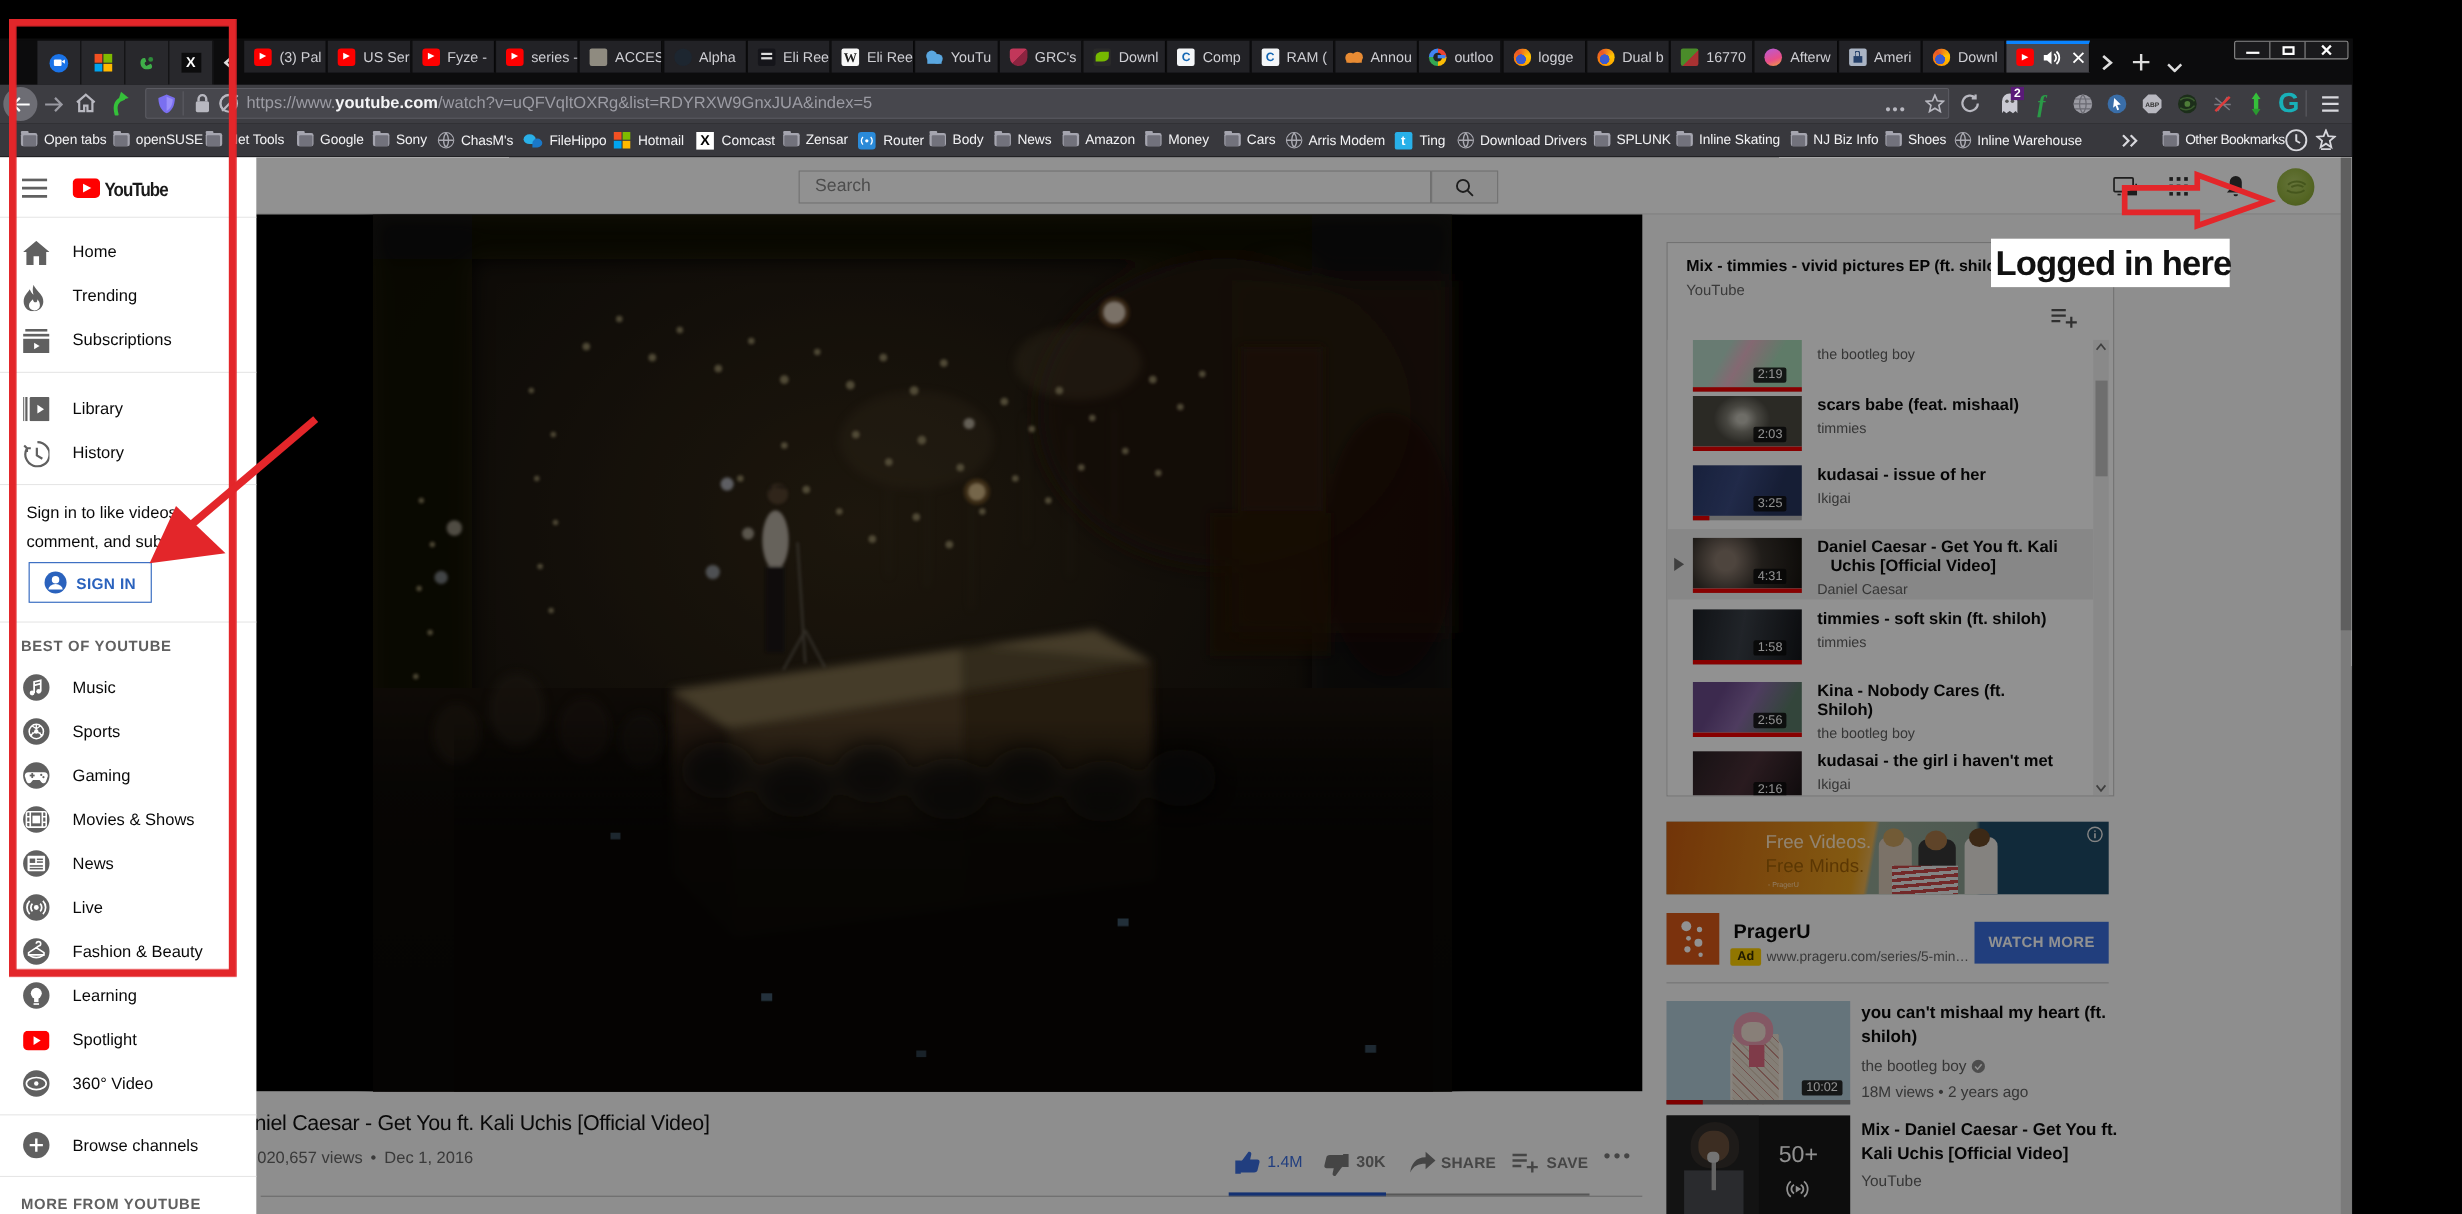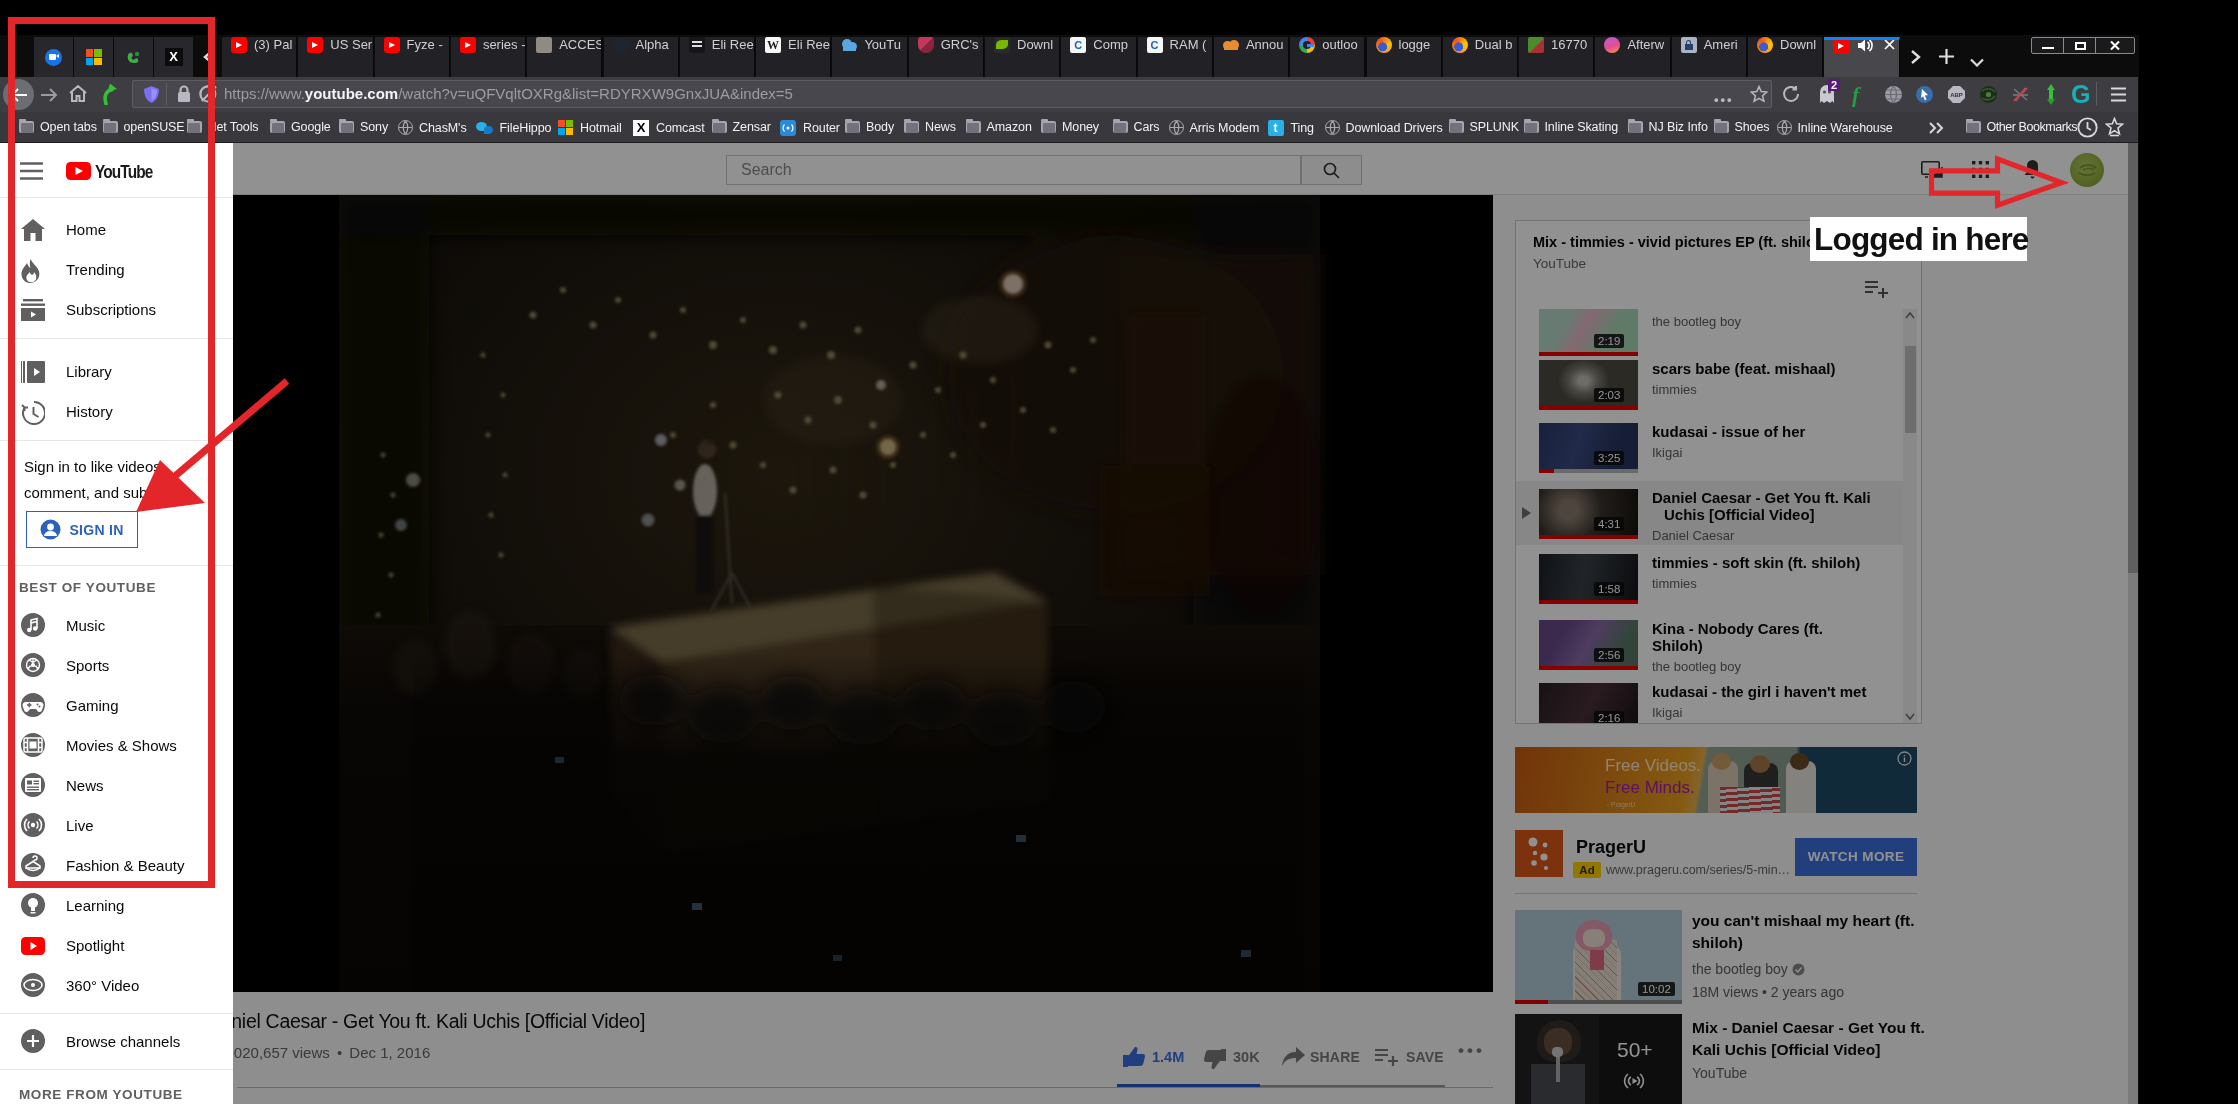--- a/index.html
+++ b/index.html
@@ -2,21 +2,21 @@
 <html><head>
 <meta charset="utf-8">
 <style>
 *{margin:0;padding:0;box-sizing:border-box}
 html,body{width:2238px;height:1104px;background:#000;overflow:hidden;font-family:"Liberation Sans",sans-serif}
 .ab{position:absolute}
 #root{position:relative;width:2238px;height:1104px;background:#000}
 #win{position:absolute;left:0;top:35px;width:2139px;height:1069px;background:#0c0c0d}
 #tabs{position:absolute;left:0;top:2px;width:2138px;height:40px;background:#0c0c0d}
 .ptab{position:absolute;top:0;height:40px;width:40px;background:#28282c;border-right:1px solid #0c0c0d;display:flex;align-items:center;justify-content:center}
-.tab{position:absolute;top:0;height:40px;background:#222226;border-right:1px solid #070708;display:flex;padding-left:9px;overflow:hidden}
+.tab{position:absolute;top:0;height:29px;background:#222226;border-right:1px solid #070708;display:flex;align-items:center;padding-left:9px;overflow:hidden}
 .tab .lbl{color:#cfcfd4;font-size:13px;margin-left:7px;white-space:nowrap}
 .ticon{width:16px;height:16px;flex:0 0 16px;border-radius:2px;position:relative}
 .yt{background:#f00;border-radius:3px}
 .yt:after{content:"";position:absolute;left:5px;top:4.5px;border-left:6px solid #fff;border-top:3.5px solid transparent;border-bottom:3.5px solid transparent}
 #nav{position:absolute;left:0;top:42px;width:2138px;height:35px;background:#3d3d42}
 #bmbar{position:absolute;left:0;top:77px;width:2138px;height:31px;background:#38383d;border-bottom:1px solid #1c1c1f;display:flex;align-items:center;color:#f2f2f4;font-size:12.5px;letter-spacing:-0.1px}
 .bm{display:flex;align-items:center;margin-left:12.5px;white-space:nowrap}
 .bm .fl{width:15px;height:12px;background:#a5a5af;border-radius:2px;position:relative;margin-right:6px;flex:0 0 15px}
 .bm .fl:before{content:"";position:absolute;left:0;top:-2.5px;width:7px;height:3px;background:#a5a5af;border-radius:1px}
 .bm .fl:after{content:"";position:absolute;left:1.5px;top:1.5px;width:12px;height:10.5px;background:#72727c;border-radius:1px}
@@ -530,21 +530,21 @@
 <rect x="1008" y="755" width="10" height="7" opacity="0.75"></rect>
 <rect x="322" y="562" width="9" height="6" opacity="0.7"></rect>
 <rect x="600" y="760" width="9" height="6" opacity="0.6"></rect>
 </g>
 </svg>
 <div class="ab pt" style="left:207px;top:867px;font-size:19.5px;color:#111;letter-spacing:-0.3px">Daniel Caesar - Get You ft. Kali Uchis [Official Video]</div>
 <div class="ab pt" style="left:213px;top:901px;font-size:15px;color:#666">71,020,657 views <span style="margin:0 3px">•</span> Dec 1, 2016</div>
 <div class="ab" style="left:1122px;top:903px"><svg width="24" height="22" viewBox="0 0 24 22">
               <path d="M1 9 H6 V21 H1 Z M6 20 H18 C20 20 21 19 21.3 17.5 L23 10.5 C23.3 9 22.3 8 21 8 H14.5 L15.5 3.5 C15.8 2 15 1 13.8 1 L13 1 L7.5 8.5 L6 9.5" fill="#3b6ee0"></path>
             </svg></div>
-<div class="ab pt" style="left:1152px;top:906px;font-size:14.5px;font-weight:bold;color:#3b6ee0">1.4M</div>
+<div class="ab pt" style="left:1152px;top:906px;font-size:14.5px;font-weight:normal;color:#3b6ee0">1.4M</div>
 <div class="ab" style="left:1203px;top:905px"><svg width="24" height="22" viewBox="0 0 24 22">
               <g transform="rotate(180 12 11)">
                 <path d="M1 9 H6 V21 H1 Z M6 20 H18 C20 20 21 19 21.3 17.5 L23 10.5 C23.3 9 22.3 8 21 8 H14.5 L15.5 3.5 C15.8 2 15 1 13.8 1 L13 1 L7.5 8.5 L6 9.5" fill="#7a7a7a"></path>
               </g>
             </svg></div>
 <div class="ab pt" style="left:1233px;top:906px;font-size:14.5px;font-weight:bold;color:#7a7a7a">30K</div>
 <div class="ab" style="left:1281px;top:903px"><svg width="25" height="21" viewBox="0 0 25 21">
               <path d="M15 1 L24 9 L15 17 V12 C8 12 4 14 1 20 C2 12 6 6 15 6 Z" fill="#7a7a7a"></path>
             </svg></div>
 <div class="ab pt" style="left:1310px;top:906px;font-size:14px;font-weight:bold;color:#7a7a7a;letter-spacing:0.2px">SHARE</div>
@@ -617,21 +617,21 @@
 <div class="ab" style="left:1903px;top:166px;width:14px;height:414px;background:#f1f1f1"></div>
 <div class="ab" style="left:1903px;top:166px;width:14px;height:14px;background:#f1f1f1"><svg width="14" height="14" viewBox="0 0 14 14">
               <path d="M3 9 L7 4 L11 9" stroke="#707070" stroke-width="1.6" fill="none"></path>
             </svg></div>
 <div class="ab" style="left:1903px;top:566px;width:14px;height:14px;background:#f1f1f1"><svg width="14" height="14" viewBox="0 0 14 14">
               <path d="M3 5 L7 10 L11 5" stroke="#707070" stroke-width="1.6" fill="none"></path>
             </svg></div>
 <div class="ab" style="left:1904.5px;top:203px;width:11px;height:87px;background:#c1c1c1"></div>
 <div class="ab" style="left:1515px;top:604px;width:402px;height:66px;background:linear-gradient(100deg,#c85c10,#e8a020 43%,#e8b050 46%,transparent 47%),linear-gradient(90deg,#93a694 46%,#8a9e90 70%,#1e4a66 71%,#1e4a66)"></div>
 <div class="ab pt" style="left:1605px;top:613px;font-size:17px;color:#ffe8c8">Free Videos.</div>
-<div class="ab pt" style="left:1605px;top:635px;font-size:17px;color:#a21caf">Free Minds.</div>
+<div class="ab pt" style="left:1605px;top:635px;font-size:17px;color:#a16207">Free Minds.</div>
 <div class="ab pt" style="left:1607px;top:658px;font-size:6.5px;color:#ffd8a8">◦ PragerU</div>
 <div class="ab" style="left:1700px;top:604px;width:130px;height:66px;overflow:hidden">
 <div class="ab" style="left:8px;top:14px;width:30px;height:52px;background:#d8c8b8;border-radius:8px 8px 0 0"></div>
 <div class="ab" style="left:12px;top:6px;width:19px;height:17px;background:#c8a060;border-radius:50%"></div>
 <div class="ab" style="left:44px;top:16px;width:34px;height:50px;background:#383838;border-radius:8px 8px 0 0"></div>
 <div class="ab" style="left:50px;top:8px;width:20px;height:18px;background:#a87848;border-radius:50%"></div>
 <div class="ab" style="left:86px;top:14px;width:30px;height:52px;background:#e8e4e0;border-radius:8px 8px 0 0"></div>
 <div class="ab" style="left:90px;top:6px;width:19px;height:17px;background:#6a4828;border-radius:50%"></div>
 <div class="ab" style="left:20px;top:40px;width:60px;height:26px;background:repeating-linear-gradient(175deg,#c84848 0 3px,#e8e8e8 3px 6px)"></div>
 </div>

